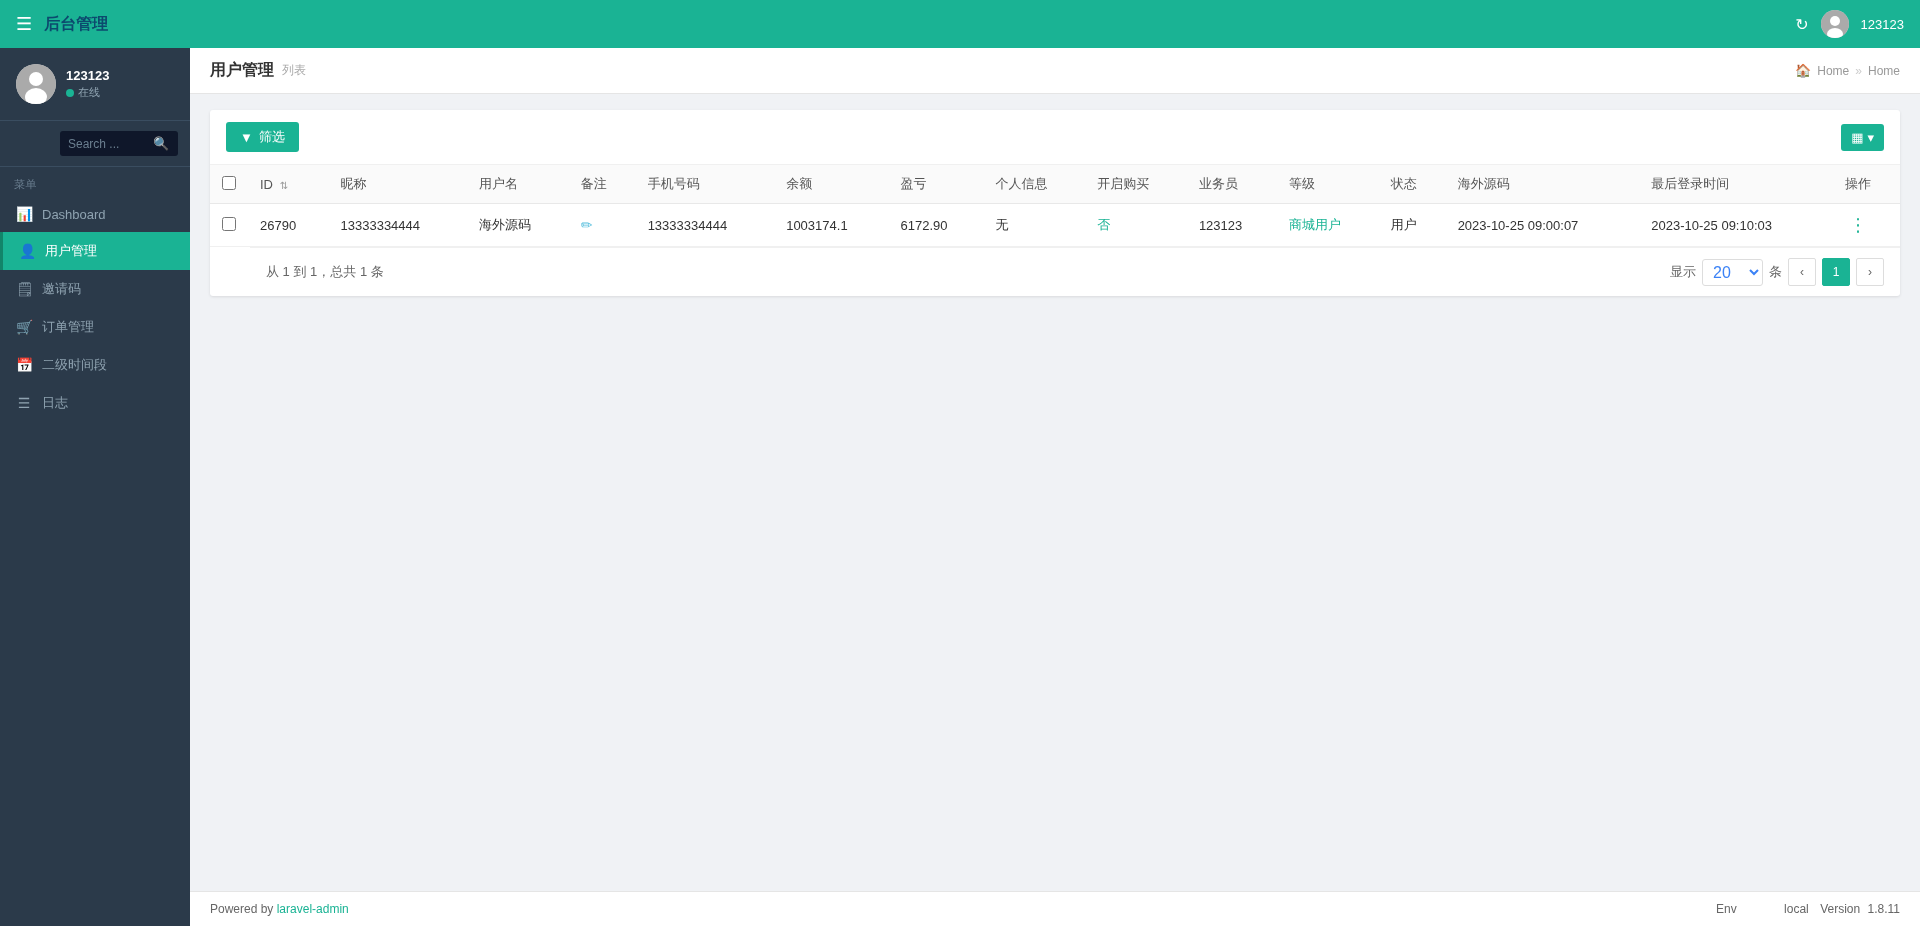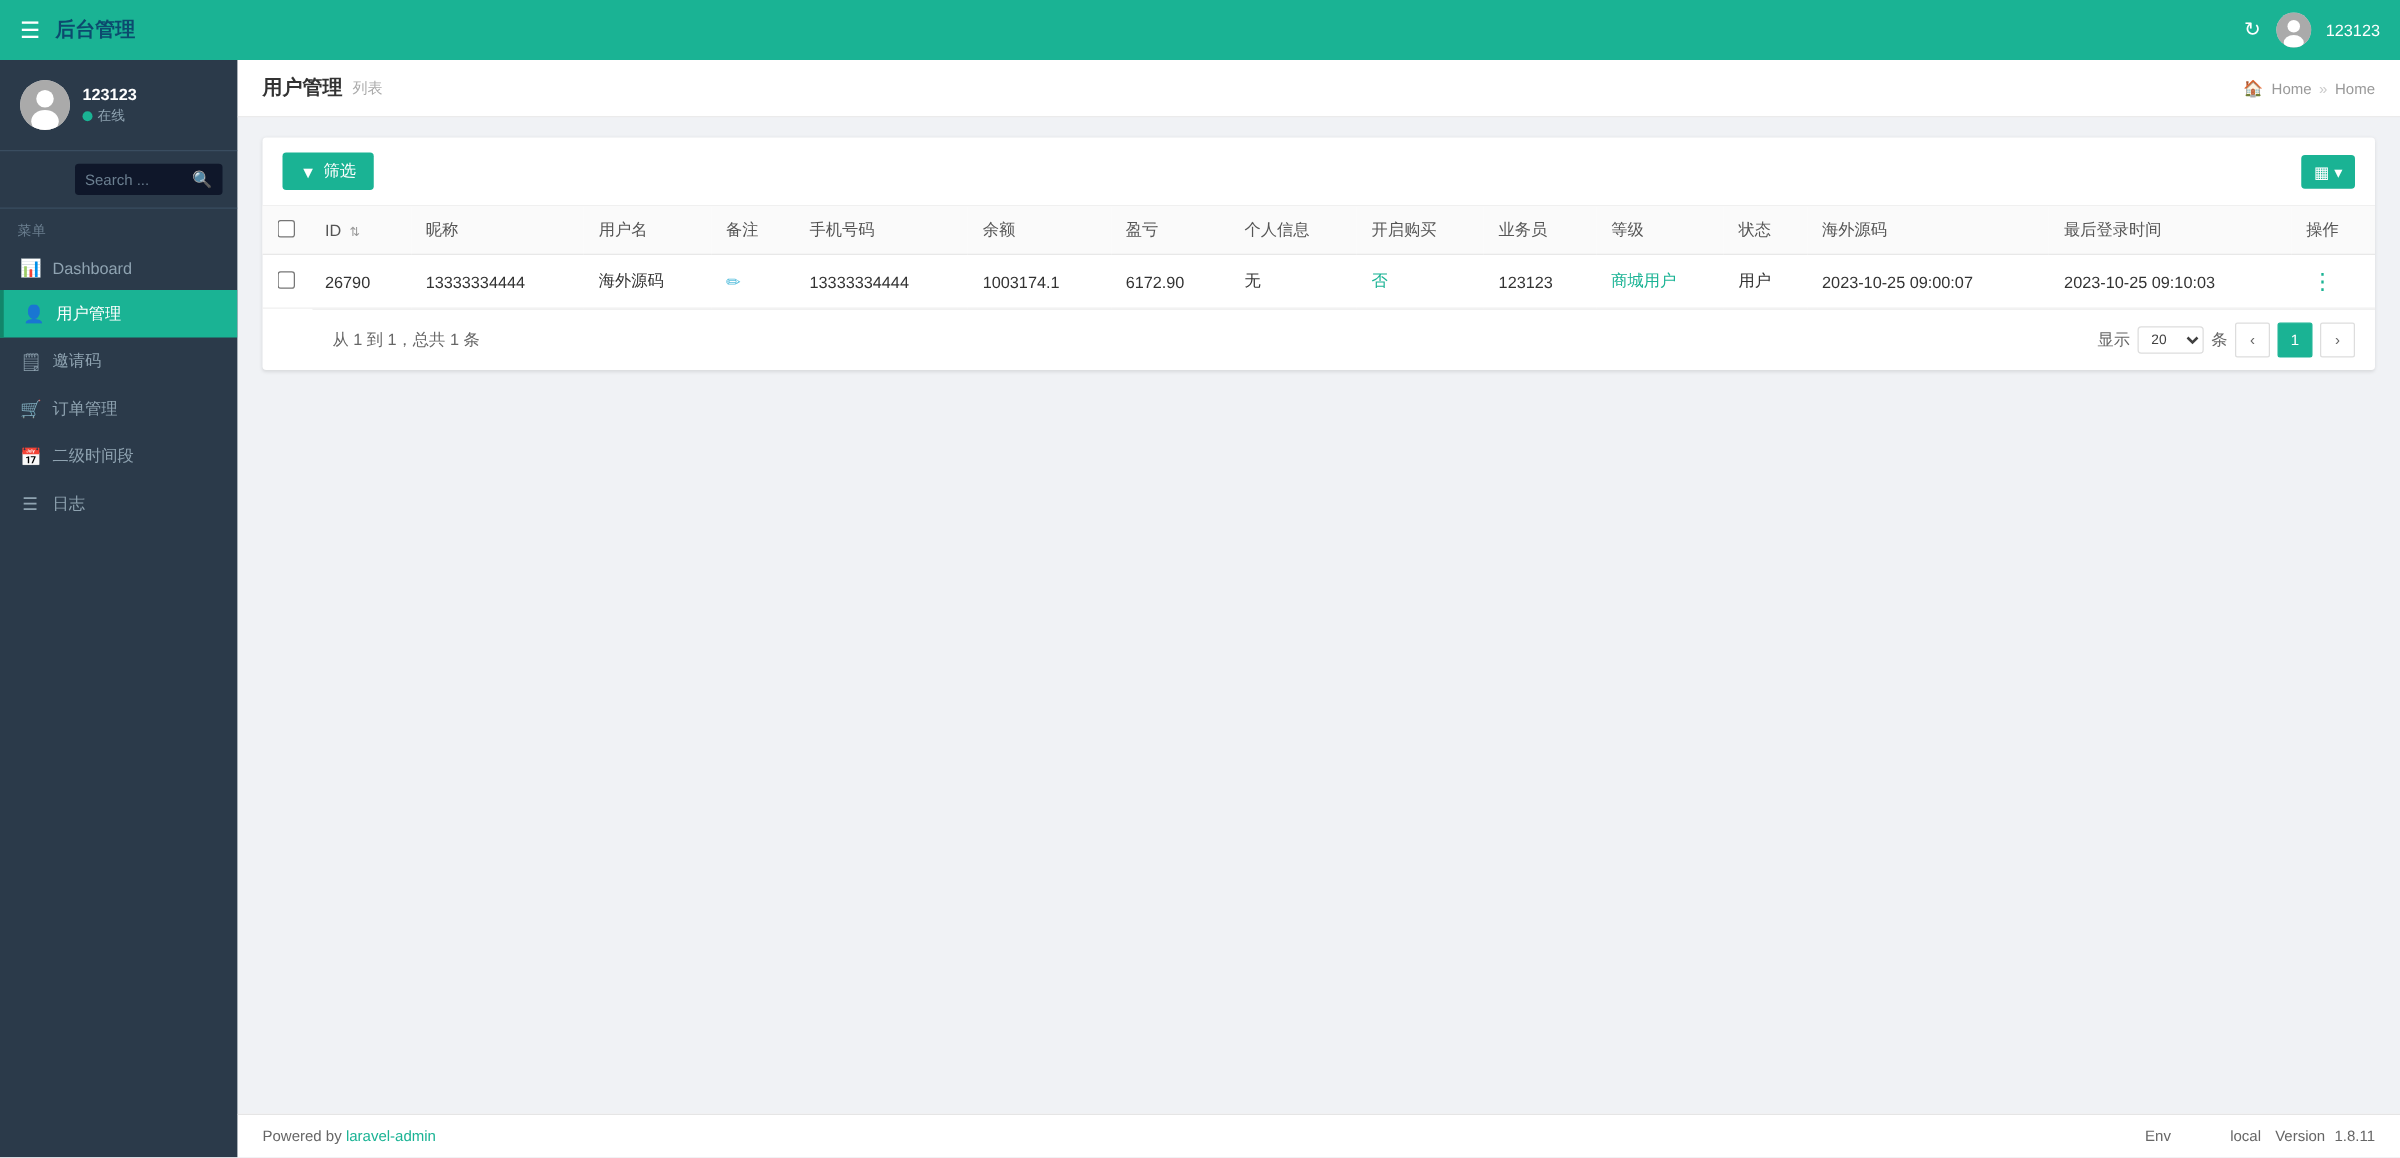--- a/index.html
+++ b/index.html
@@ -303,22 +303,22 @@
     .pagination-right {
       display: flex;
       align-items: center;
       gap: 6px;
     }
     .pagination-label { color: #666; font-size: 13px; }
     .page-size-select {
       border: 1px solid #ddd;
       padding: 3px 6px;
       border-radius: 3px;
-      font-size: 11px;
-      color: #404040;
+      font-size: 16px;
+      color: #3b82f6;
       background: white;
       cursor: pointer;
     }
     .per-page-label { color: #666; font-size: 13px; }
     .page-nav-btn {
       background: white;
       border: 1px solid #ddd;
       width: 28px;
       height: 28px;
       display: flex;

